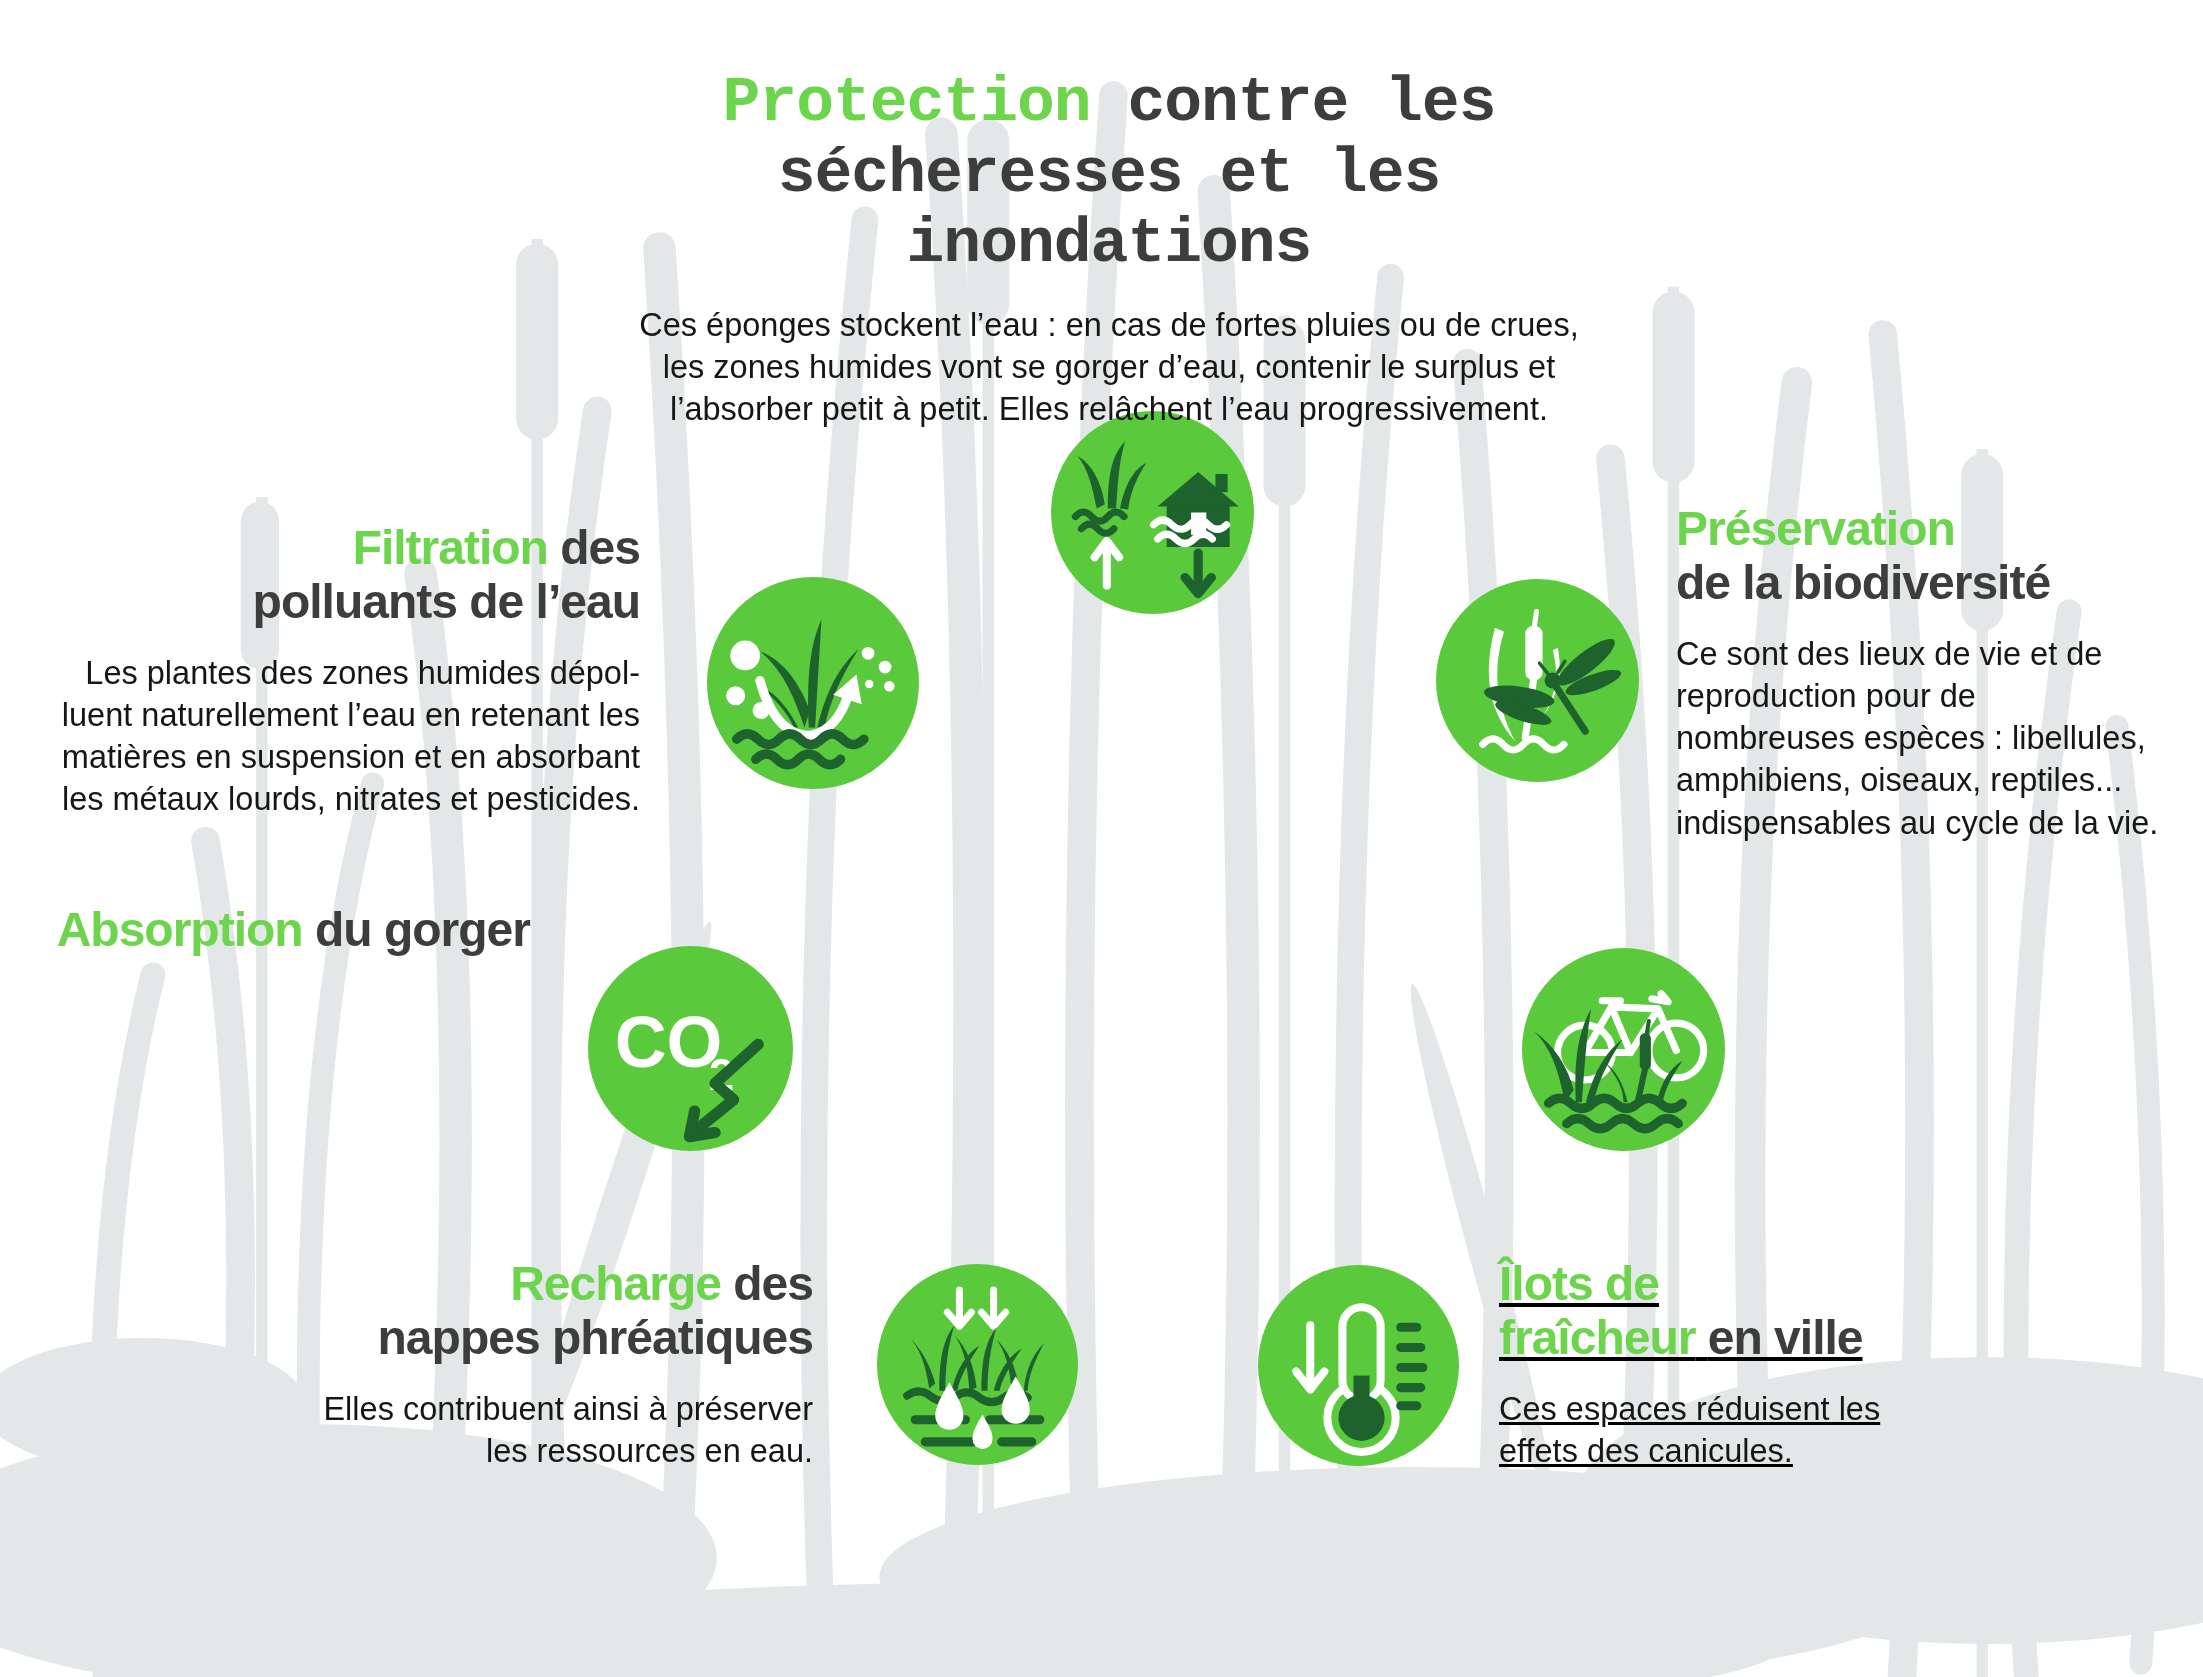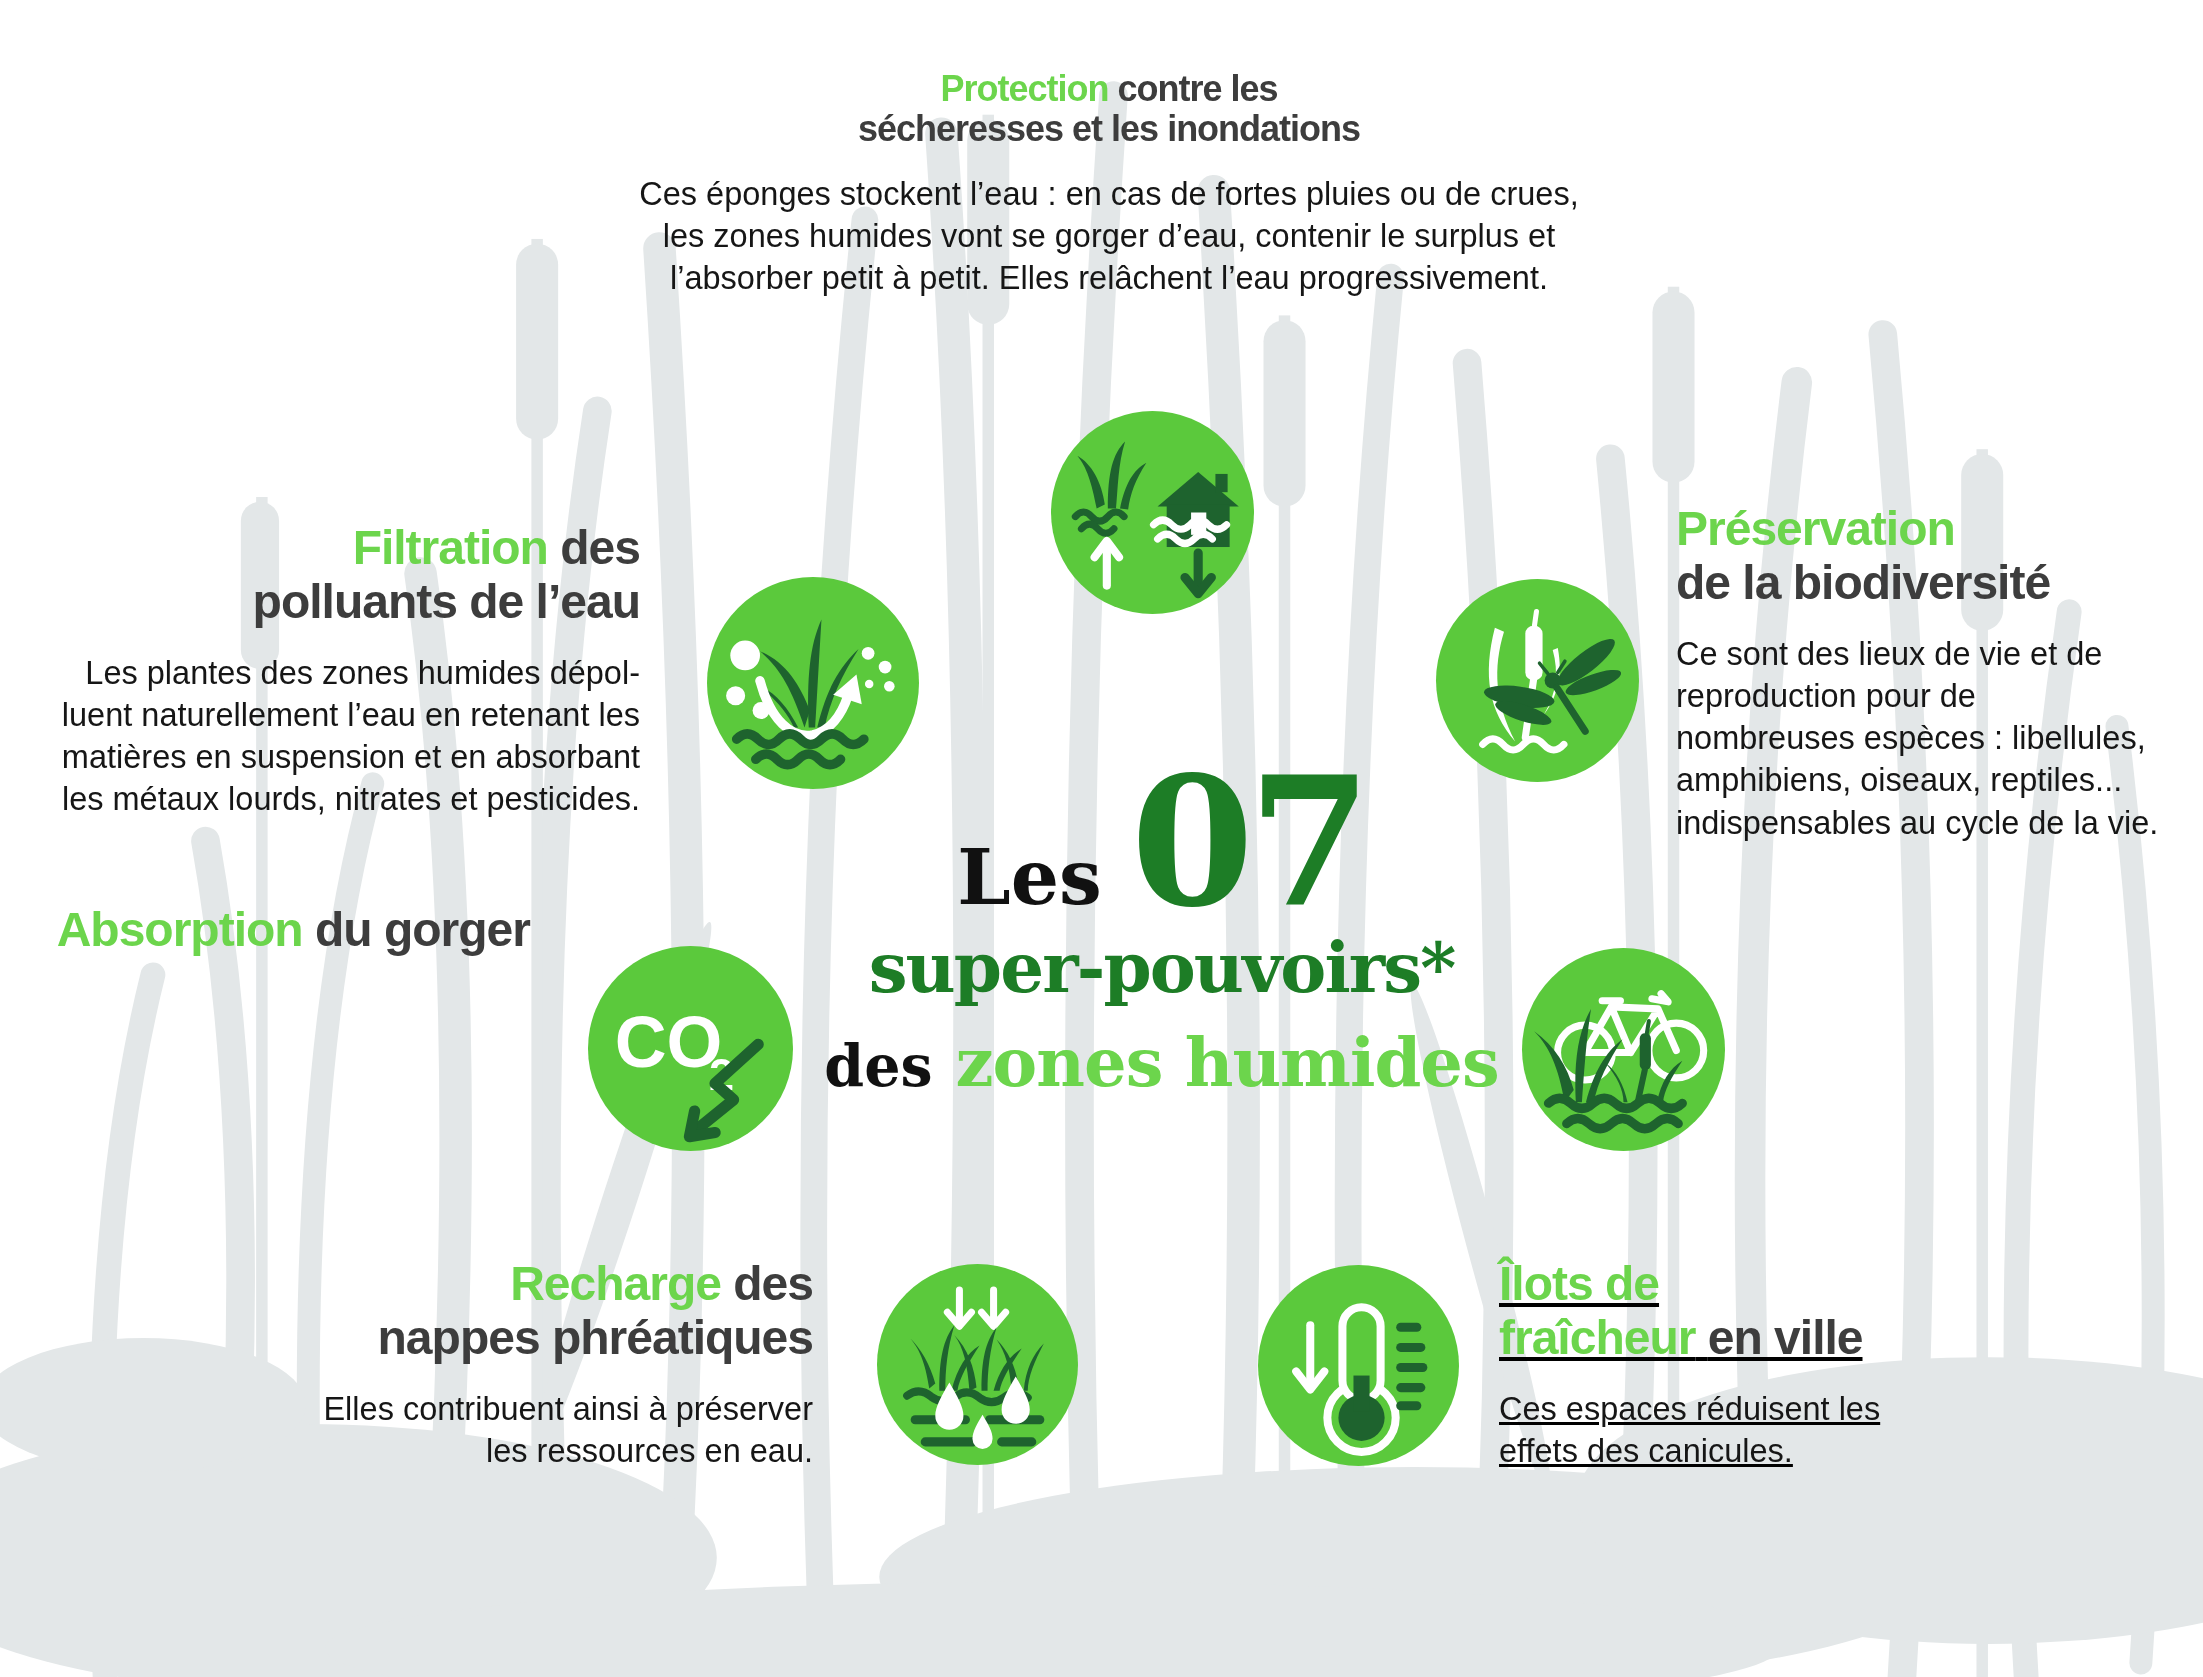--- a/index.html
+++ b/index.html
@@ -23,21 +23,21 @@
   .green{color:var(--light-green);}
   .dark{color:var(--heading-gray);}
   .body{
     font-size:32.5px;line-height:1.3;color:var(--body-black);
     white-space:pre-line;margin:23px 0 0;
   }
   .align-right{text-align:right;}
   .align-left{text-align:left;}
   .align-center{text-align:center;}
   .sec-protection{left:564px;top:69px;width:1090px;}
-  .sec-protection .hd{font-size:36px;}
+  .sec-protection .hd{font-size:63px;font-family:Liberation Mono, monospace;}
   .sec-filtration{left:19px;top:521px;width:621px;}
   .sec-preservation{left:1676px;top:502px;width:516px;}
   .sec-absorption{left:19px;top:903px;width:511px;}
   .sec-loisir{left:1773px;top:906px;width:421px;}
   .sec-recharge{left:239px;top:1257px;width:574px;}
   .sec-ilots{left:1499px;top:1257px;width:497px;text-decoration:underline;}
 
   .icon-circle{
     position:absolute;z-index:1;border-radius:50%;background:var(--circle-green);
   }
@@ -215,31 +215,20 @@
         <ellipse cx="86" cy="132" rx="29" ry="8" transform="rotate(18 86 132)"></ellipse>
         <ellipse cx="148" cy="82" rx="35" ry="10" transform="rotate(-38 148 82)"></ellipse>
         <ellipse cx="155" cy="102" rx="29" ry="8" transform="rotate(-20 155 102)"></ellipse>
         <circle cx="115" cy="100" r="8"></circle>
       </g>
       <path d="M119,107 L147,150" stroke="var(--icon-dark-green)" stroke-width="7" stroke-linecap="round"></path>
       <path d="M110,93 L102,83 M120,92 L127,81" stroke="var(--icon-dark-green)" stroke-width="3.5" stroke-linecap="round"></path>
     </svg>
   </div>
 
-  <div class="blk title-block">
-    <div class="t-line1">
-      <span class="t-les">Les</span>
-      <span class="t-num">07</span>
-    </div>
-    <div class="t-line2">super-pouvoirs*</div>
-    <div class="t-line3">
-      <span class="t-des">des</span>
-      <span class="t-sub">zones humides</span>
-    </div>
-  </div>
 
   <section class="blk sec-absorption align-right">
     <h2 class="hd">
       <span class="ln"><span class="green">Absorption</span> <span class="dark">du gorger</span></span>
     </h2>
   </section>
 
   <div class="icon-circle circle-co2">
     <svg viewBox="0 0 200 200" aria-hidden="true">
       <text x="26" y="118" font-family="Liberation Sans, sans-serif" font-size="70" font-weight="bold" fill="#fff">CO</text>

